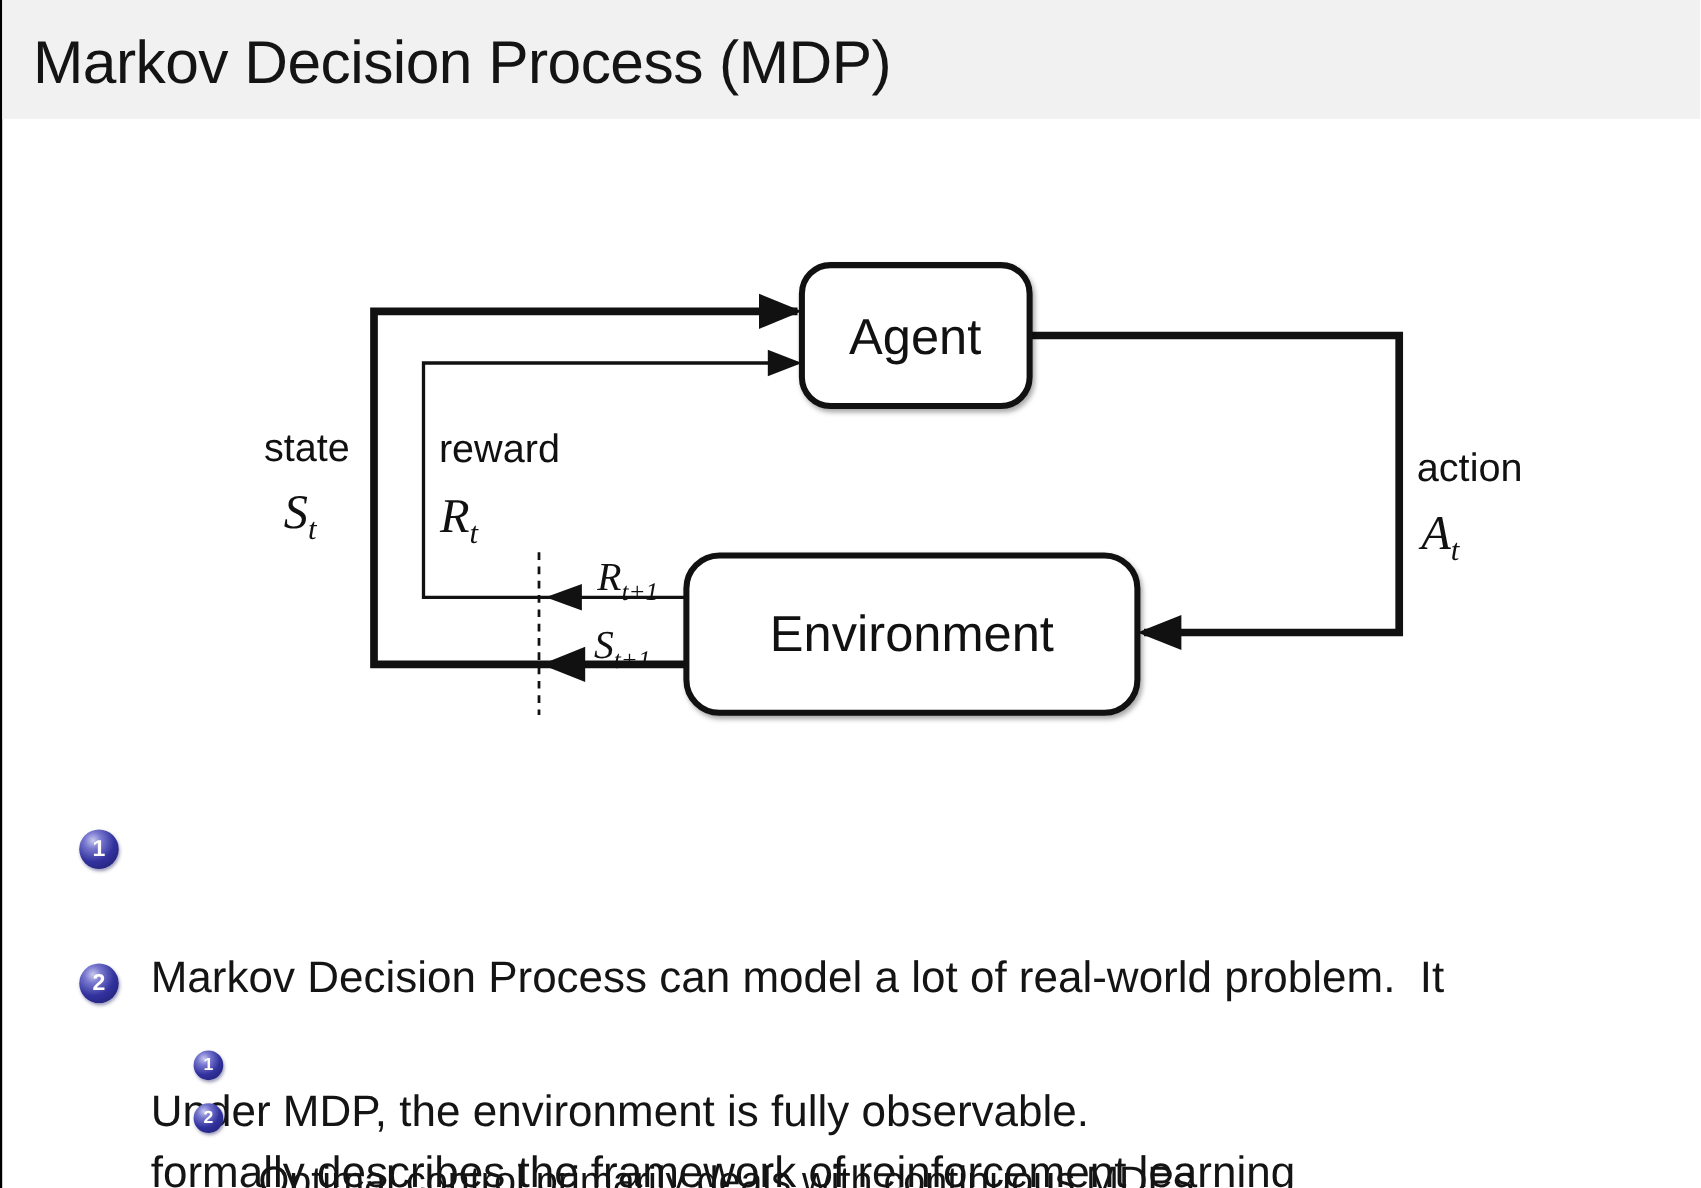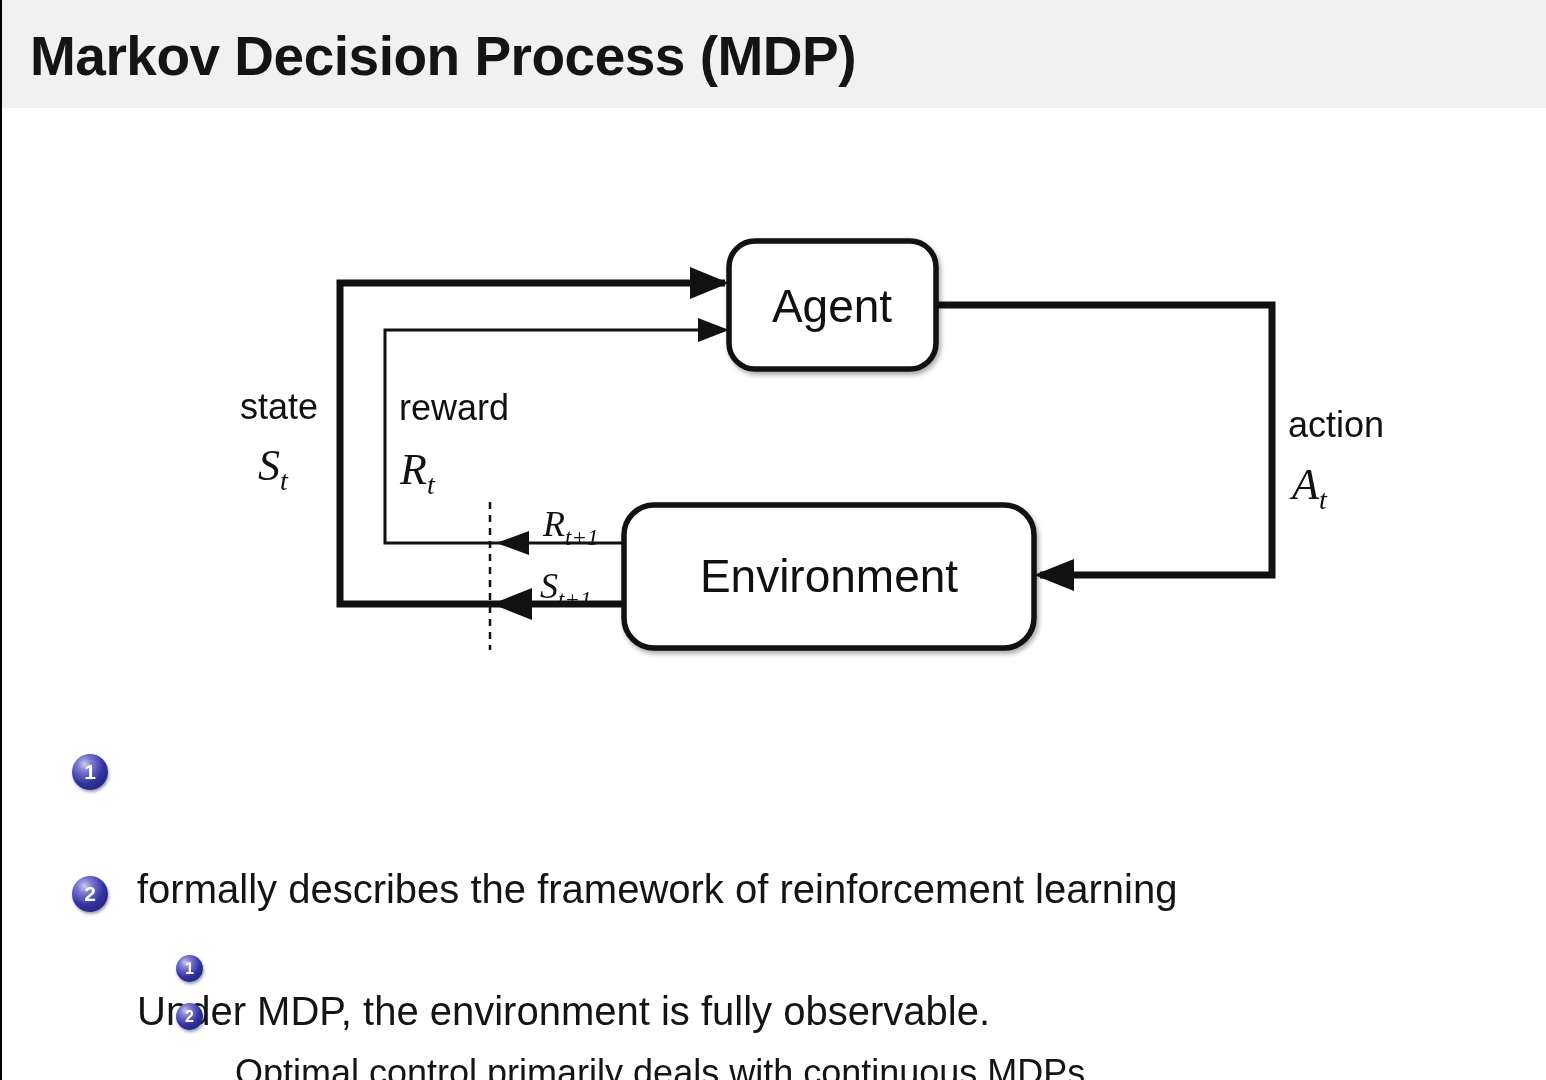--- a/index.html
+++ b/index.html
@@ -15,21 +15,21 @@
   }
   .title-bar {
     position:absolute; left:0; top:0; right:0;
     height:108px;
     background:#f1f1f1;
   }
   .title-bar h1 {
     margin:0;
     padding:24px 0 0 28px;
     font-size:55px;
-    font-weight:700;
+    font-weight:400;
     letter-spacing:-0.5px;
     color:#141414;
   }
   .diagram {
     position:absolute; left:0; top:190px;
     width:1546px; height:480px;
   }
   .diagram .node {
     fill:#ffffff; stroke:#111111; stroke-width:5.5;
     filter:drop-shadow(2px 3px 2.5px rgba(0,0,0,0.35));
@@ -105,20 +105,21 @@
     <text x="541" y="536"><tspan class="math-base-sm">R</tspan><tspan class="math-sub-sm" dy="9">t+1</tspan></text>
 
     <text x="538" y="598"><tspan class="math-base-sm">S</tspan><tspan class="math-sub-sm" dy="9">t+1</tspan></text>
 
     <text class="word-label" x="1286" y="437">action</text>
     <text x="1290" y="499"><tspan class="math-base">A</tspan><tspan class="math-sub" dy="10">t</tspan></text>
   </svg>
 
   <div class="ball lvl1" style="left:70px; top:754px;">1</div>
   <div class="btext lvl1" style="left:135px; top:742px;">
+    <div>Markov Decision Process can model a lot of real-world problem.  It</div>
     <div>formally describes the framework of reinforcement learning</div>
   </div>
 
   <div class="ball lvl1" style="left:70px; top:876px;">2</div>
   <div class="btext lvl1" style="left:135px; top:864px;">
     <div>Under MDP, the environment is fully observable.</div>
   </div>
 
   <div class="ball lvl2" style="left:174px; top:955px;">1</div>
   <div class="btext lvl2" style="left:233px; top:943px;">

